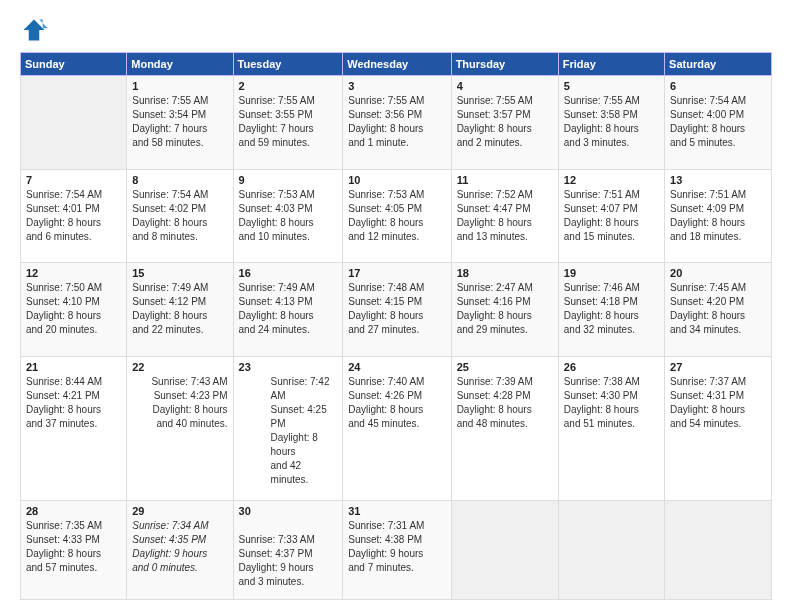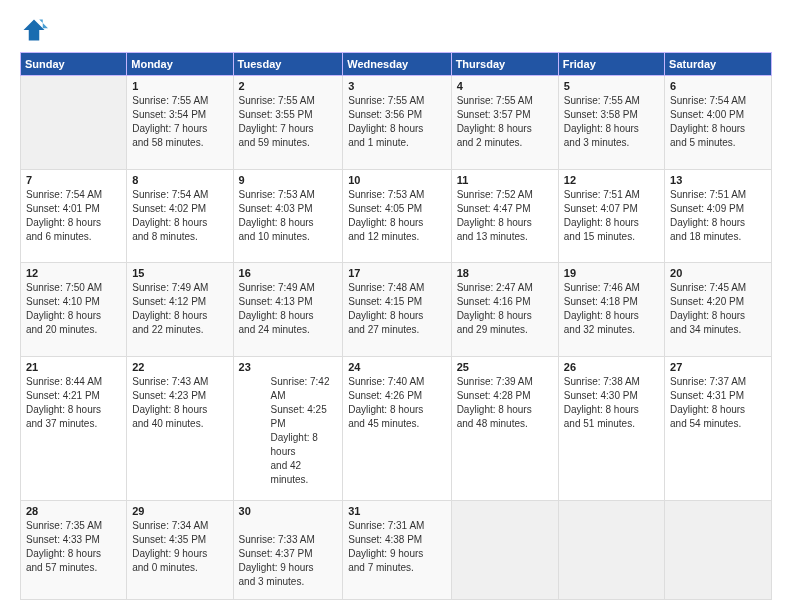--- a/index.html
+++ b/index.html
@@ -288,21 +288,21 @@
         <tr>
           <td>
             <span class="day-number">21</span>
             <div class="day-info" style="white-space: pre-line;">Sunrise: 8:44 AM
 Sunset: 4:21 PM
 Daylight: 8 hours
 and 37 minutes.</div>
           </td>
           <td>
             <span class="day-number">22</span>
-            <div class="day-info" style="white-space: pre-line;">Sunrise: 7:43 AM
+            <div class="day-info" style="white-space: pre-line; text-align: right;">Sunrise: 7:43 AM
 Sunset: 4:23 PM
 Daylight: 8 hours
 and 40 minutes.</div>
           </td>
           <td>
             <span class="day-number">23</span>
             <div class="day-info" style="white-space: pre-line; margin-left: 32px;">Sunrise: 7:42 AM
 Sunset: 4:25 PM
 Daylight: 8 hours
 and 42 minutes.</div>
@@ -339,21 +339,21 @@
         <tr>
           <td>
             <span class="day-number">28</span>
             <div class="day-info" style="white-space: pre-line;">Sunrise: 7:35 AM
 Sunset: 4:33 PM
 Daylight: 8 hours
 and 57 minutes.</div>
           </td>
           <td>
             <span class="day-number">29</span>
-            <div class="day-info" style="white-space: pre-line;">Sunrise: 7:34 AM
+            <div class="day-info" style="white-space: pre-line; font-style: italic;">Sunrise: 7:34 AM
 Sunset: 4:35 PM
 Daylight: 9 hours
 and 0 minutes.</div>
           </td>
           <td>
             <span class="day-number">30</span>
             <div class="day-info" style="white-space: pre-line; margin-top: 16px;">Sunrise: 7:33 AM
 Sunset: 4:37 PM
 Daylight: 9 hours
 and 3 minutes.</div>

